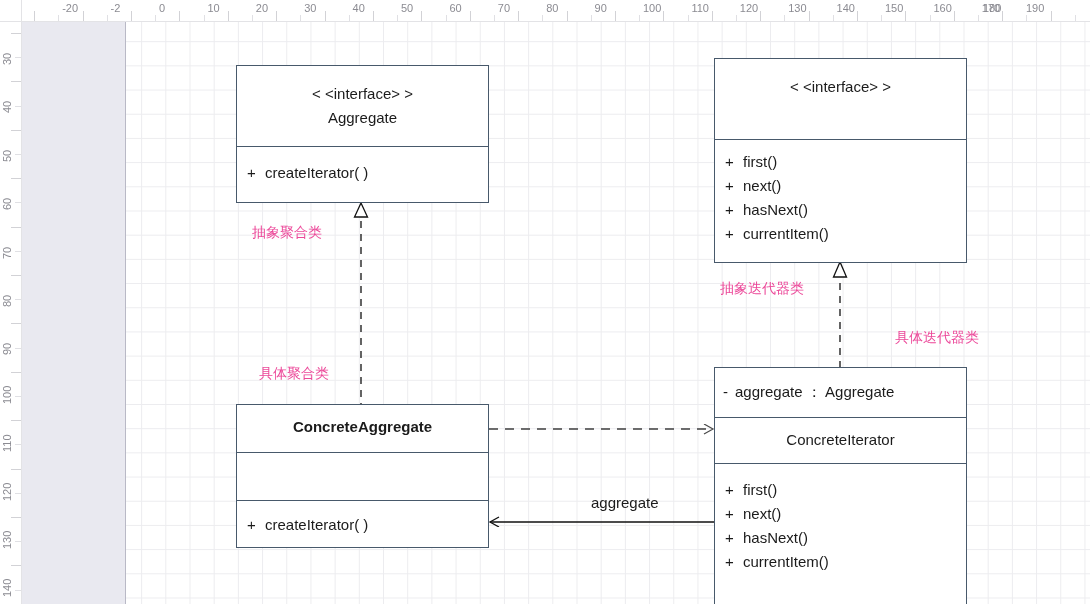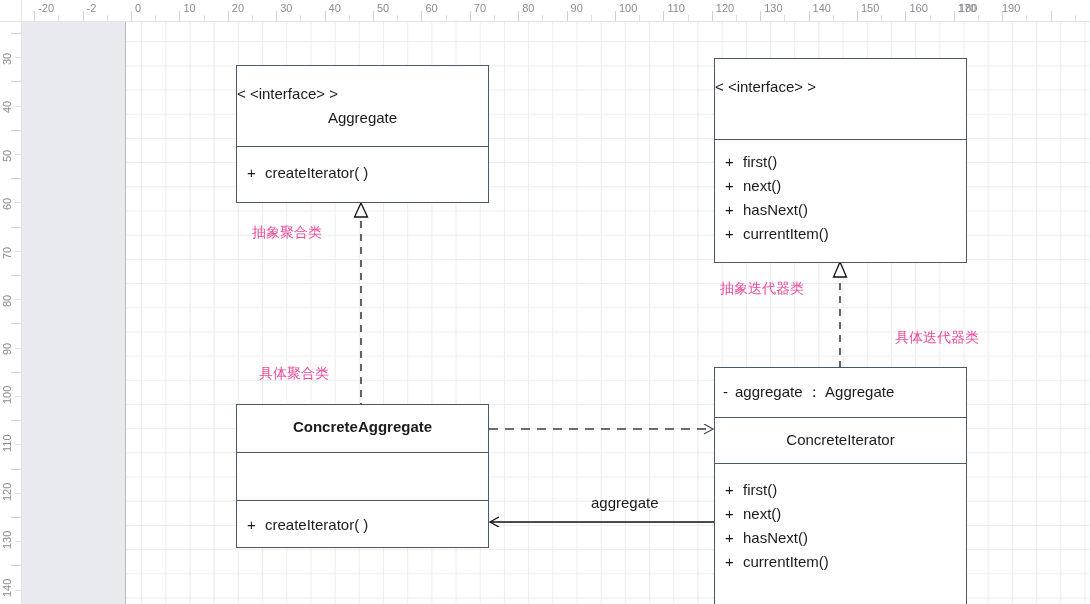--- a/index.html
+++ b/index.html
@@ -44,20 +44,21 @@
     border-bottom: 1px solid #e3e3e6;
     z-index: 7;
   }
   .rt-label {
     position: absolute;
     top: 2px;
     font-size: 11px;
     color: #8b8b92;
     line-height: 13px;
     white-space: nowrap;
+    margin-left: 24px;
   }
   .rt-major {
     position: absolute;
     top: 11px;
     width: 1px; height: 10px;
     background: #d2d2d6;
   }
   .rt-minor {
     position: absolute;
     top: 15px;
@@ -130,21 +131,21 @@
     border-top: 1.5px solid #48596b;
   }
   .uml-title {
     text-align: center;
     color: #1b1b1b;
     font-size: 15px;
     line-height: 24px;
     white-space: nowrap;
   }
   .uml-stereo {
-    text-align: left;
+    text-align: center;
     color: #1b1b1b;
     font-size: 15px;
     line-height: 24px;
     white-space: nowrap;
   }
   .uml-member {
     color: #1b1b1b;
     font-size: 15px;
     line-height: 24px;
     white-space: nowrap;

